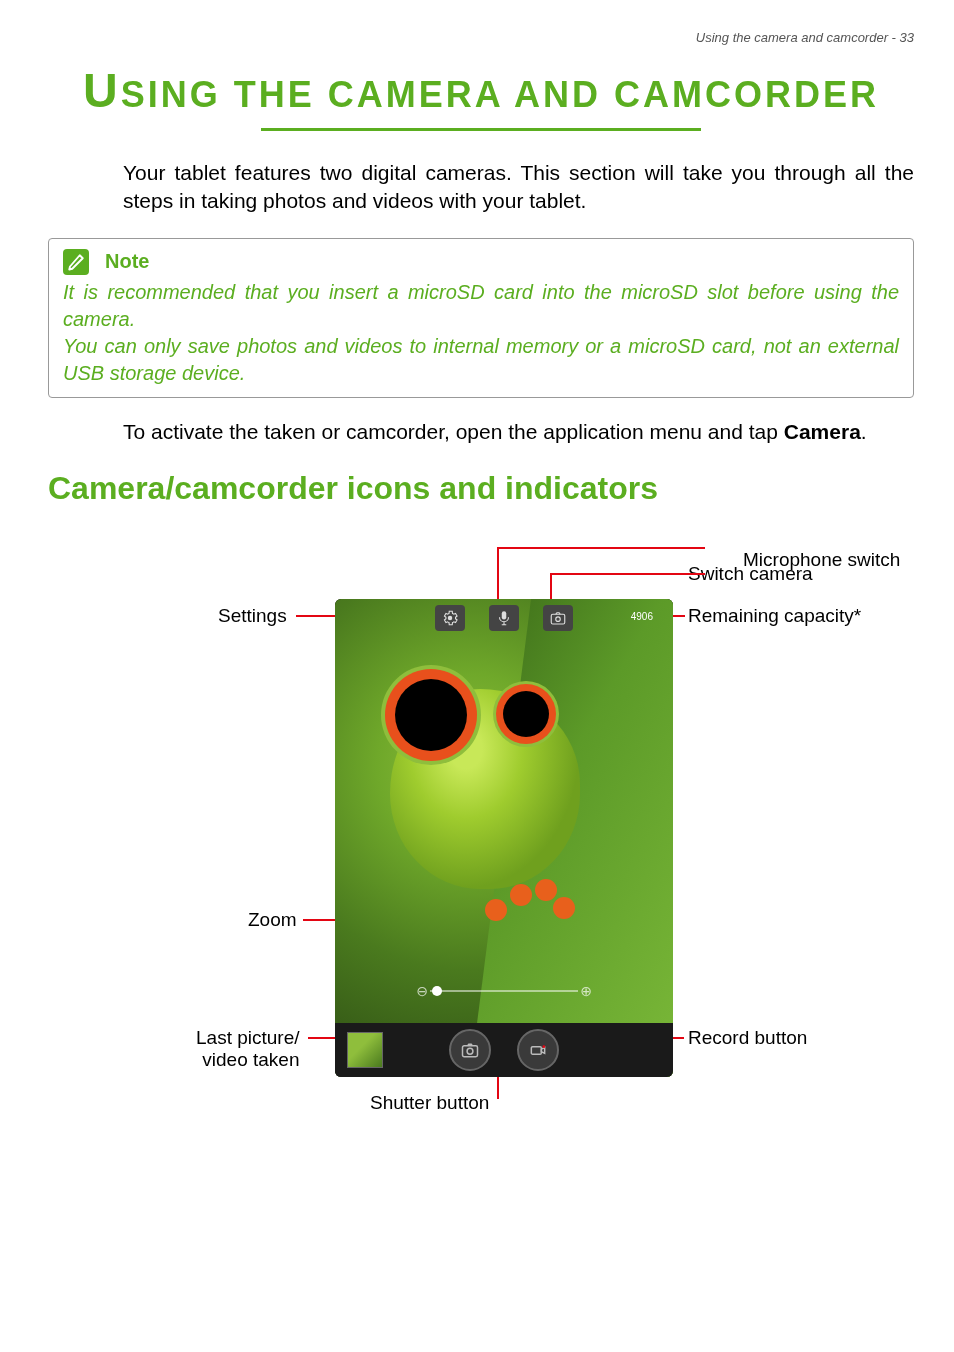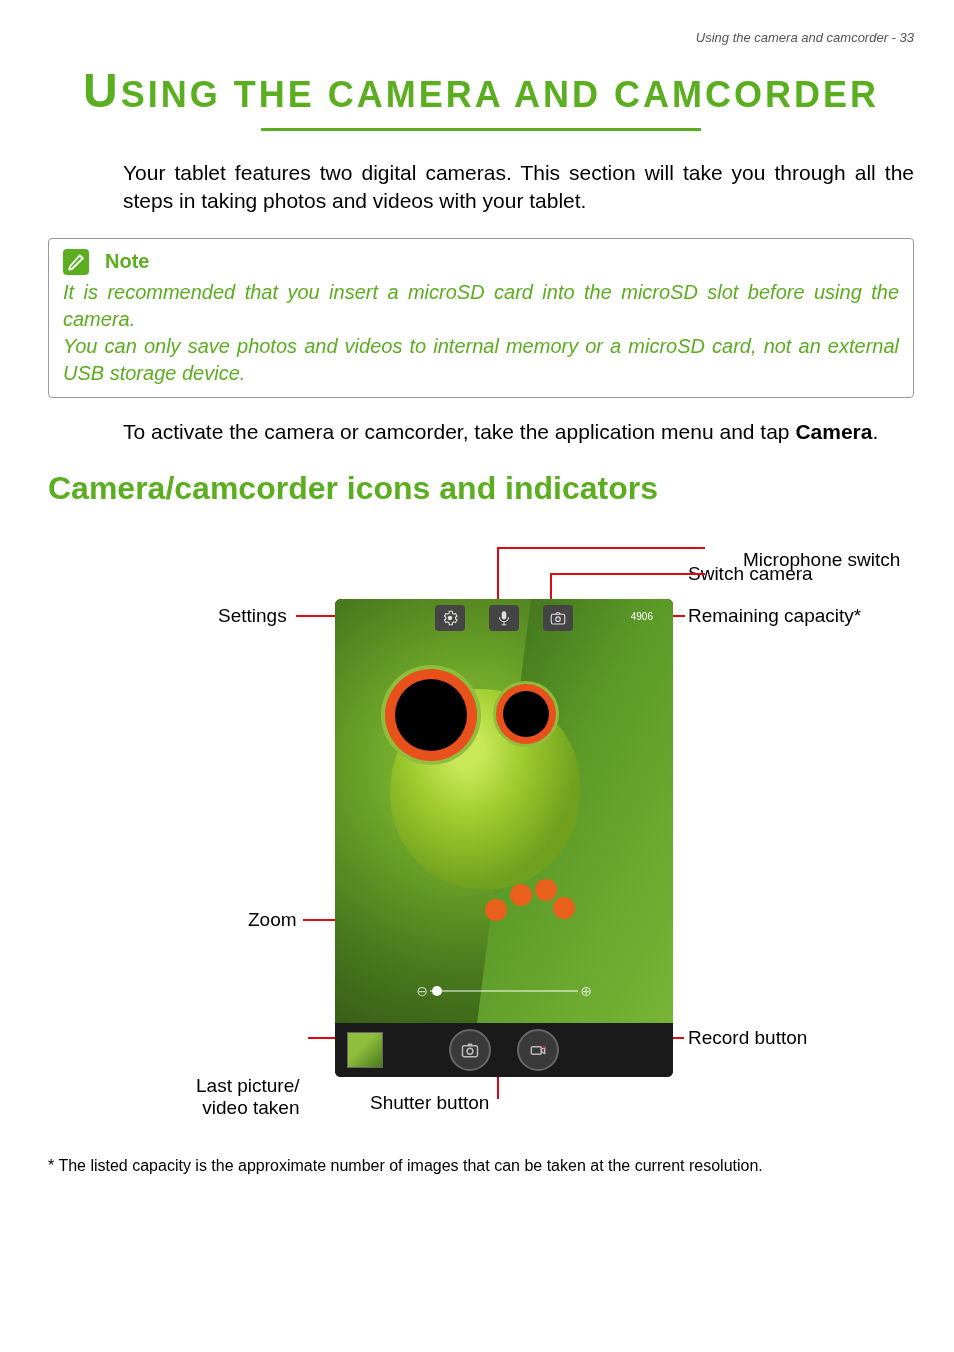--- a/index.html
+++ b/index.html
@@ -263,30 +263,30 @@
       </span>
       <span class="note-title">Note</span>
     </div>
     <div class="note-body">
       <span>It is recommended that you insert a microSD card into the microSD slot before using the camera.</span><br>
       <span>You can only save photos and videos to internal memory or a microSD card, not an external USB storage device.</span>
     </div>
   </div>
 
   <p class="body-text-2">
-    <span>To activate the camera or camcorder, take the application menu and tap </span><b>Camera</b><span>.</span>
+    <span>To activate the taken or camcorder, open the application menu and tap </span><b>Camera</b><span>.</span>
   </p>
 
   <h2 class="section-title">Camera/camcorder icons and indicators</h2>
 
   <div class="diagram-area">
 
     <div class="label" style="left:170px; top:68px; text-align:right;">Settings</div>
     <div class="label" style="left:200px; top:372px;">Zoom</div>
-    <div class="label" style="left:148px; top:490px; text-align:right;margin-top:48px;">
+    <div class="label" style="left:148px; top:490px; text-align:right;">
       <span>Last picture/</span><br><span>video taken</span>
     </div>
 
     <div class="label" style="left:660px; top:12px;margin-left:35px;">Microphone switch</div>
     <div class="label" style="left:640px; top:26px;">Switch camera</div>
     <div class="label" style="left:640px; top:68px;">Remaining capacity*</div>
     <div class="label" style="left:640px; top:490px;">Record button</div>
     <div class="label" style="left:322px; top:555px;">Shutter button</div>
 
     <div class="callout" style="left:248px; top:78px; width:158px;"></div>
@@ -359,14 +359,13 @@
           <svg viewBox="0 0 24 24">
               <rect x="4" y="8" width="12" height="9" rx="1.5" fill="none" stroke="#bbb" stroke-width="1.8"></rect>
               <path d="M16 11l4-2v7l-4-2z" fill="none" stroke="#bbb" stroke-width="1.8"></path>
               <circle cx="19" cy="8" r="1.6" fill="#E30613"></circle>
             </svg>
         </span>
       </div>
     </div>
   </div>
 
-  <p class="footnote">* The listed capacity is the approximate number of images that can be taken at the current resolution.</p>
 </div>
 
 </body></html>

